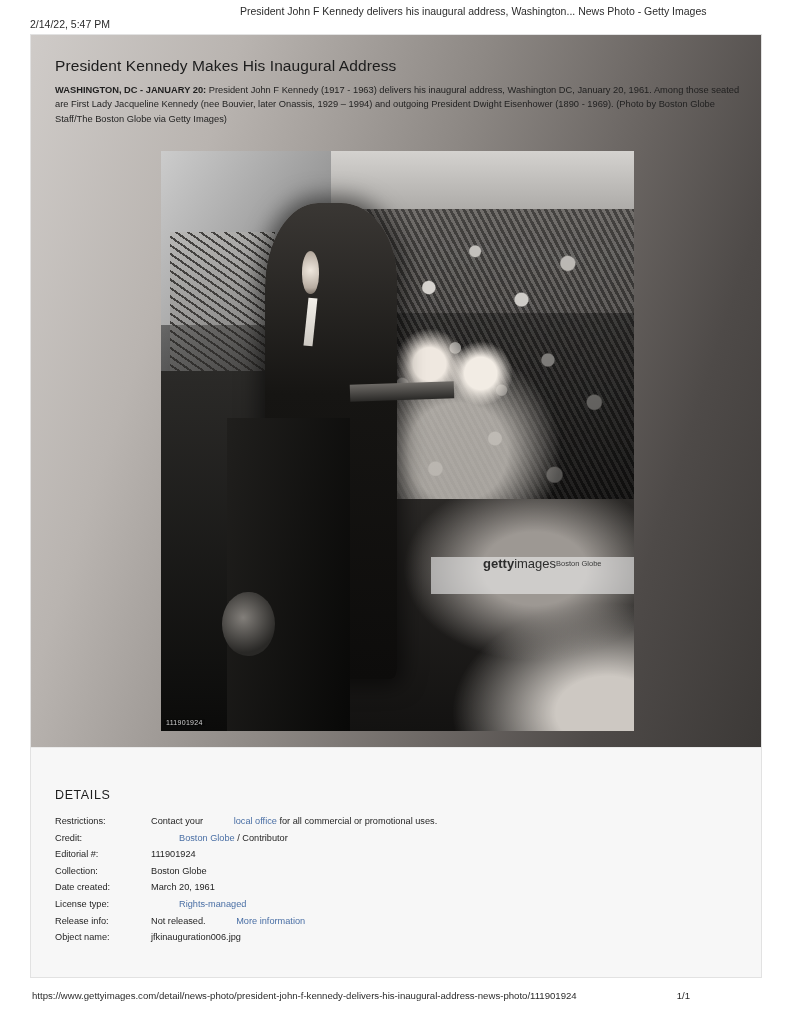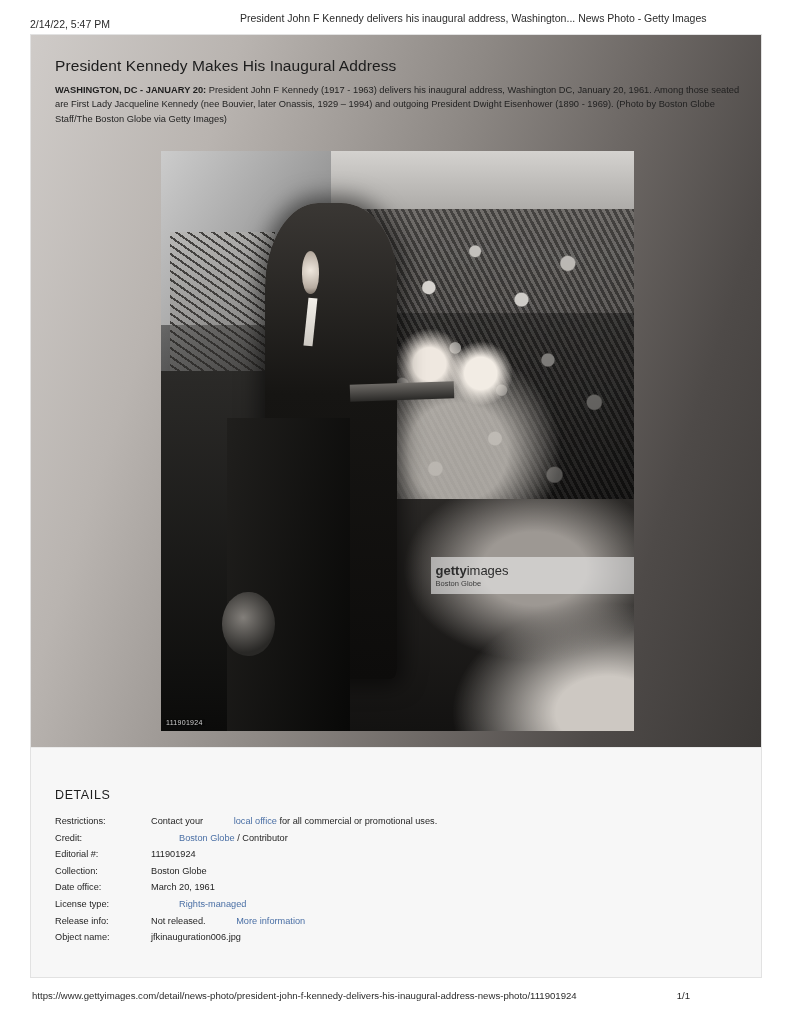--- a/index.html
+++ b/index.html
@@ -31,21 +31,21 @@
   }
   .print-header .ph-date {
     position: absolute;
     left: 30px;
     top: 18px;
     white-space: nowrap;
   }
   .print-header .ph-title {
     position: absolute;
     left: 222px;
-    top: 12px;
+    top: 5px;
     white-space: nowrap;
     padding-left: 18px;
   }
 
   
   .sheet {
     position: absolute;
     left: 30px;
     top: 34px;
     width: 732px;
@@ -227,23 +227,23 @@
 
   
   .watermark {
     position: absolute;
     left: 57%;
     top: 70%;
     width: 43%;
     height: 6.4%;
     background: rgba(235,235,235,0.62);
     display: flex;
-    flex-direction: column;
+    flex-direction: row;
     justify-content: center;
-    padding-left: 5px;
+    padding-left: 20px;
     box-sizing: border-box;
   }
   .watermark .wm-main {
     font-size: 13px;
     color: #2c2c2c;
     line-height: 13px;
   }
   .watermark .wm-main b { font-weight: bold; }
   .watermark .wm-sub {
     font-size: 7.5px;
@@ -385,21 +385,21 @@
         </tr>
         <tr>
           <td class="label">Editorial #:</td>
           <td>111901924</td>
         </tr>
         <tr>
           <td class="label">Collection:</td>
           <td>Boston Globe</td>
         </tr>
         <tr>
-          <td class="label">Date office:</td>
+          <td class="label">Date created:</td>
           <td>March 20, 1961</td>
         </tr>
         <tr>
           <td class="label">License type:</td>
           <td><a class="lnk" href="#">Rights-managed</a></td>
         </tr>
         <tr>
           <td class="label">Release info:</td>
           <td><span>Not released. </span><a class="lnk" href="#">More information</a></td>
         </tr>

